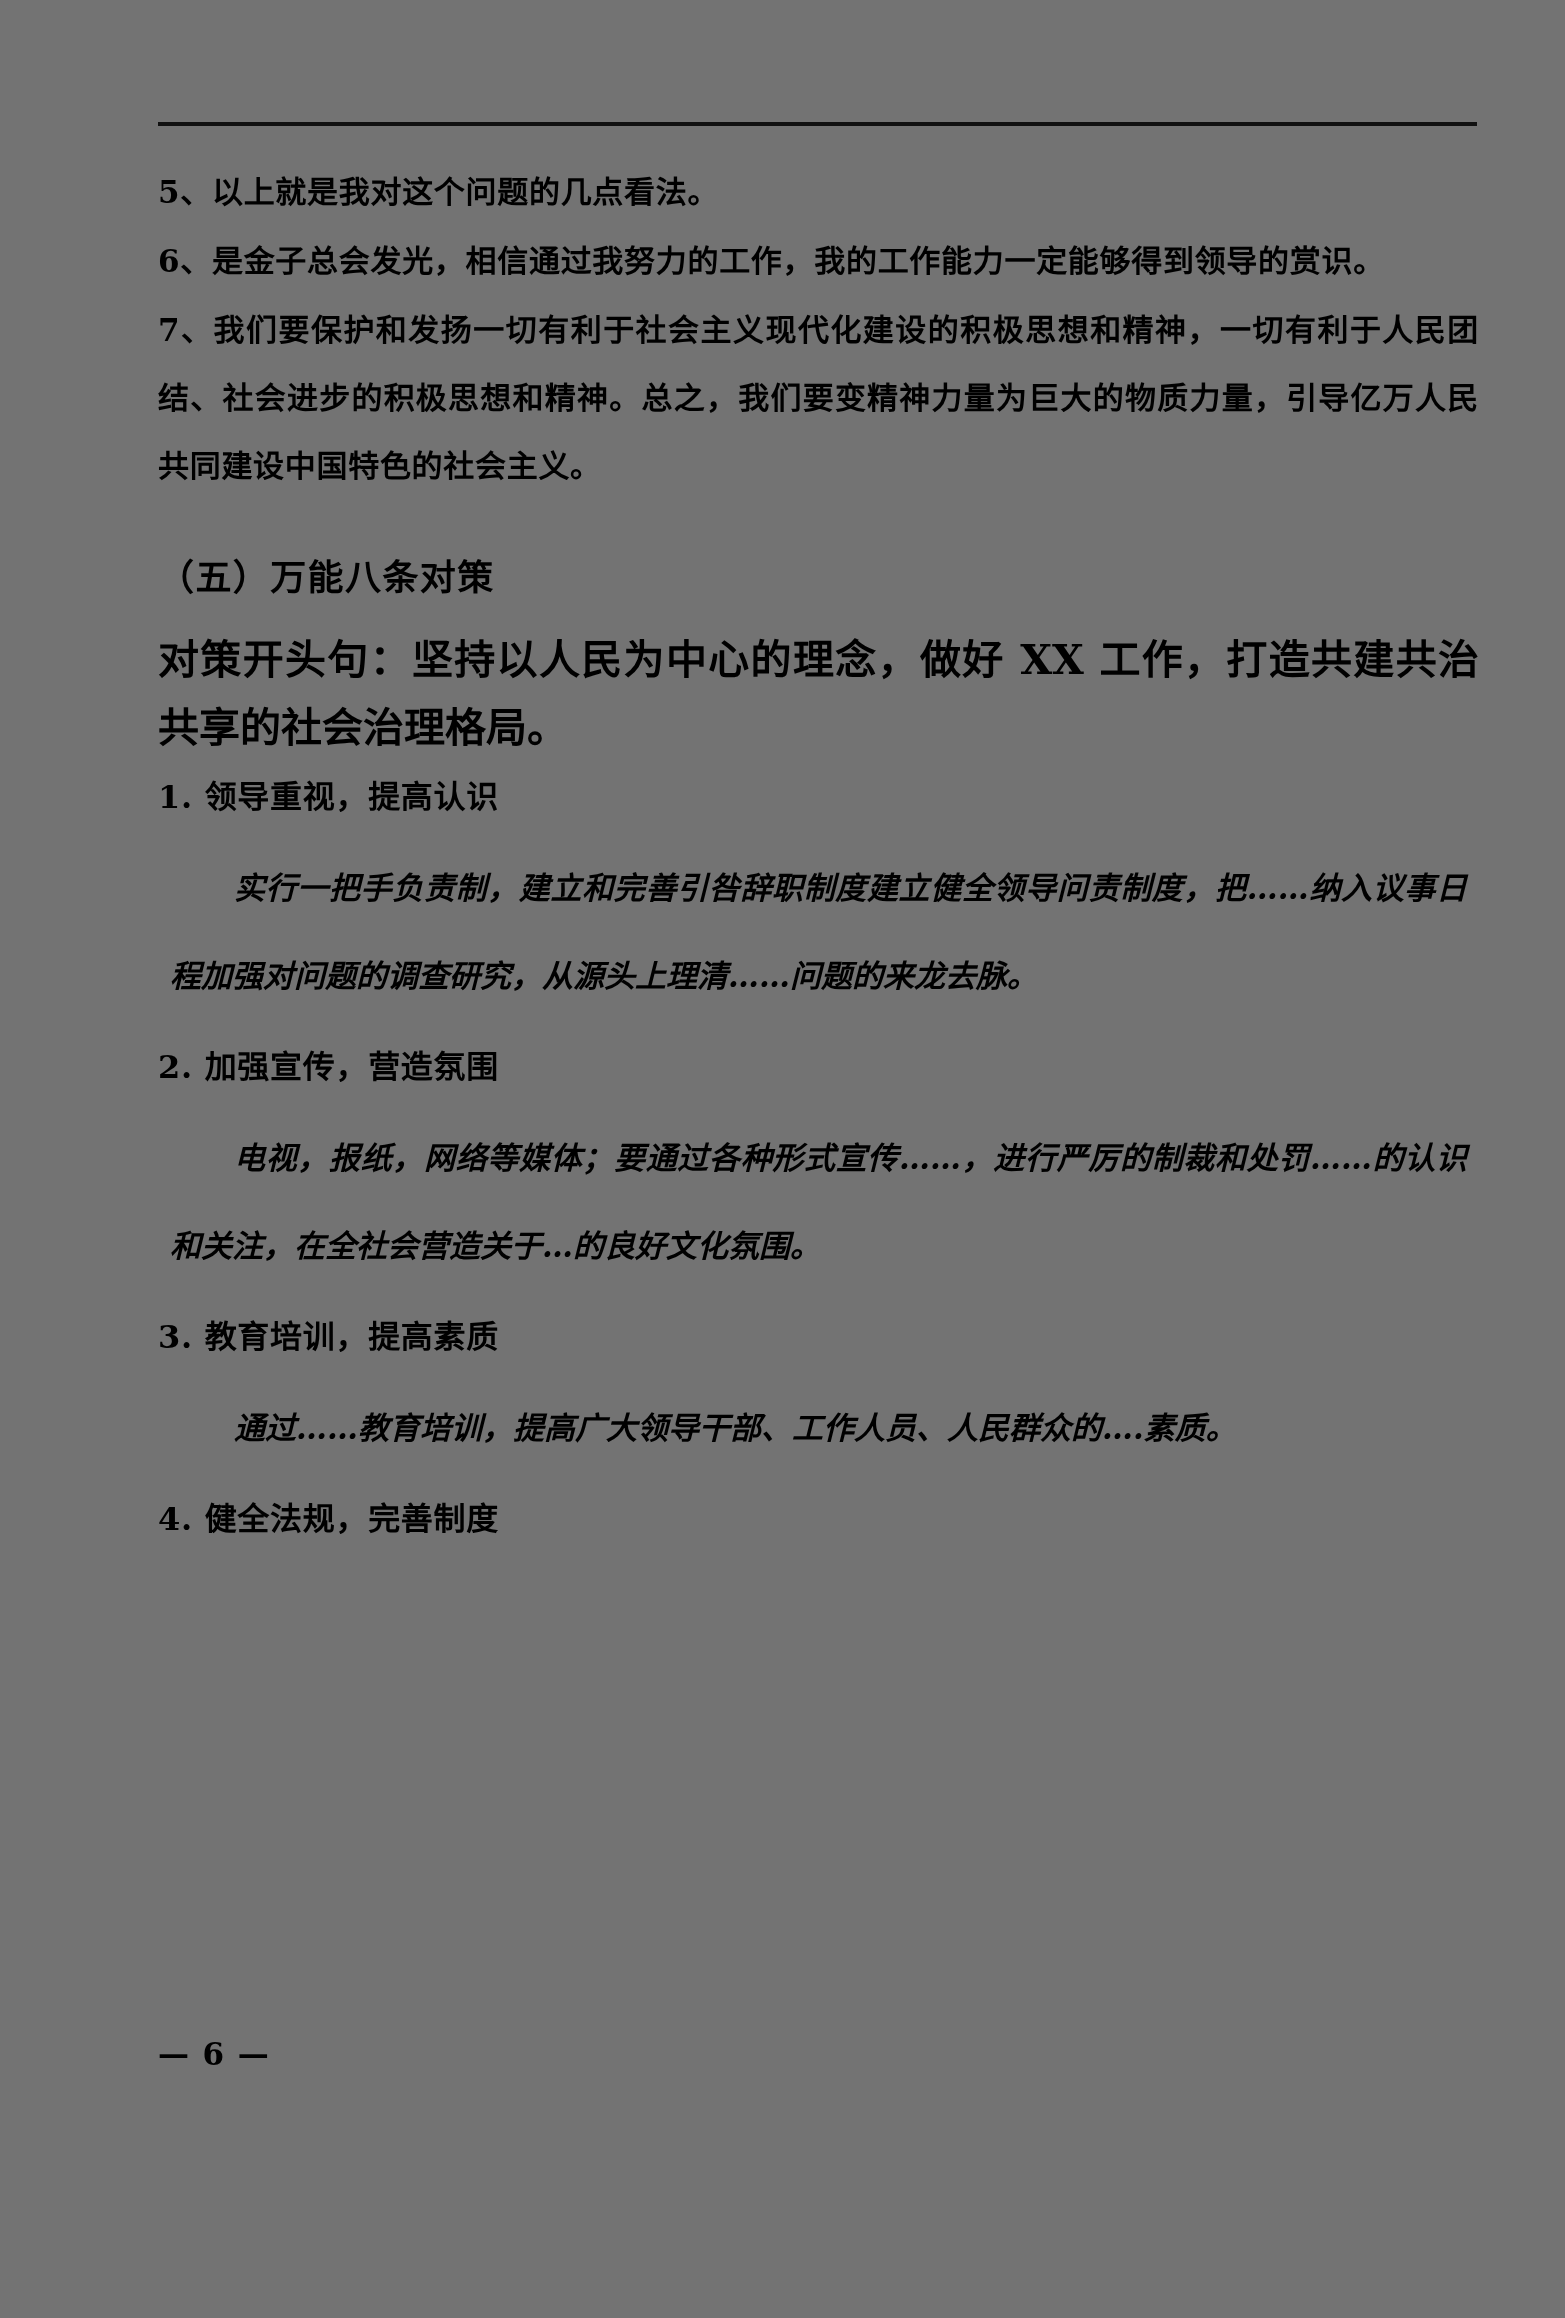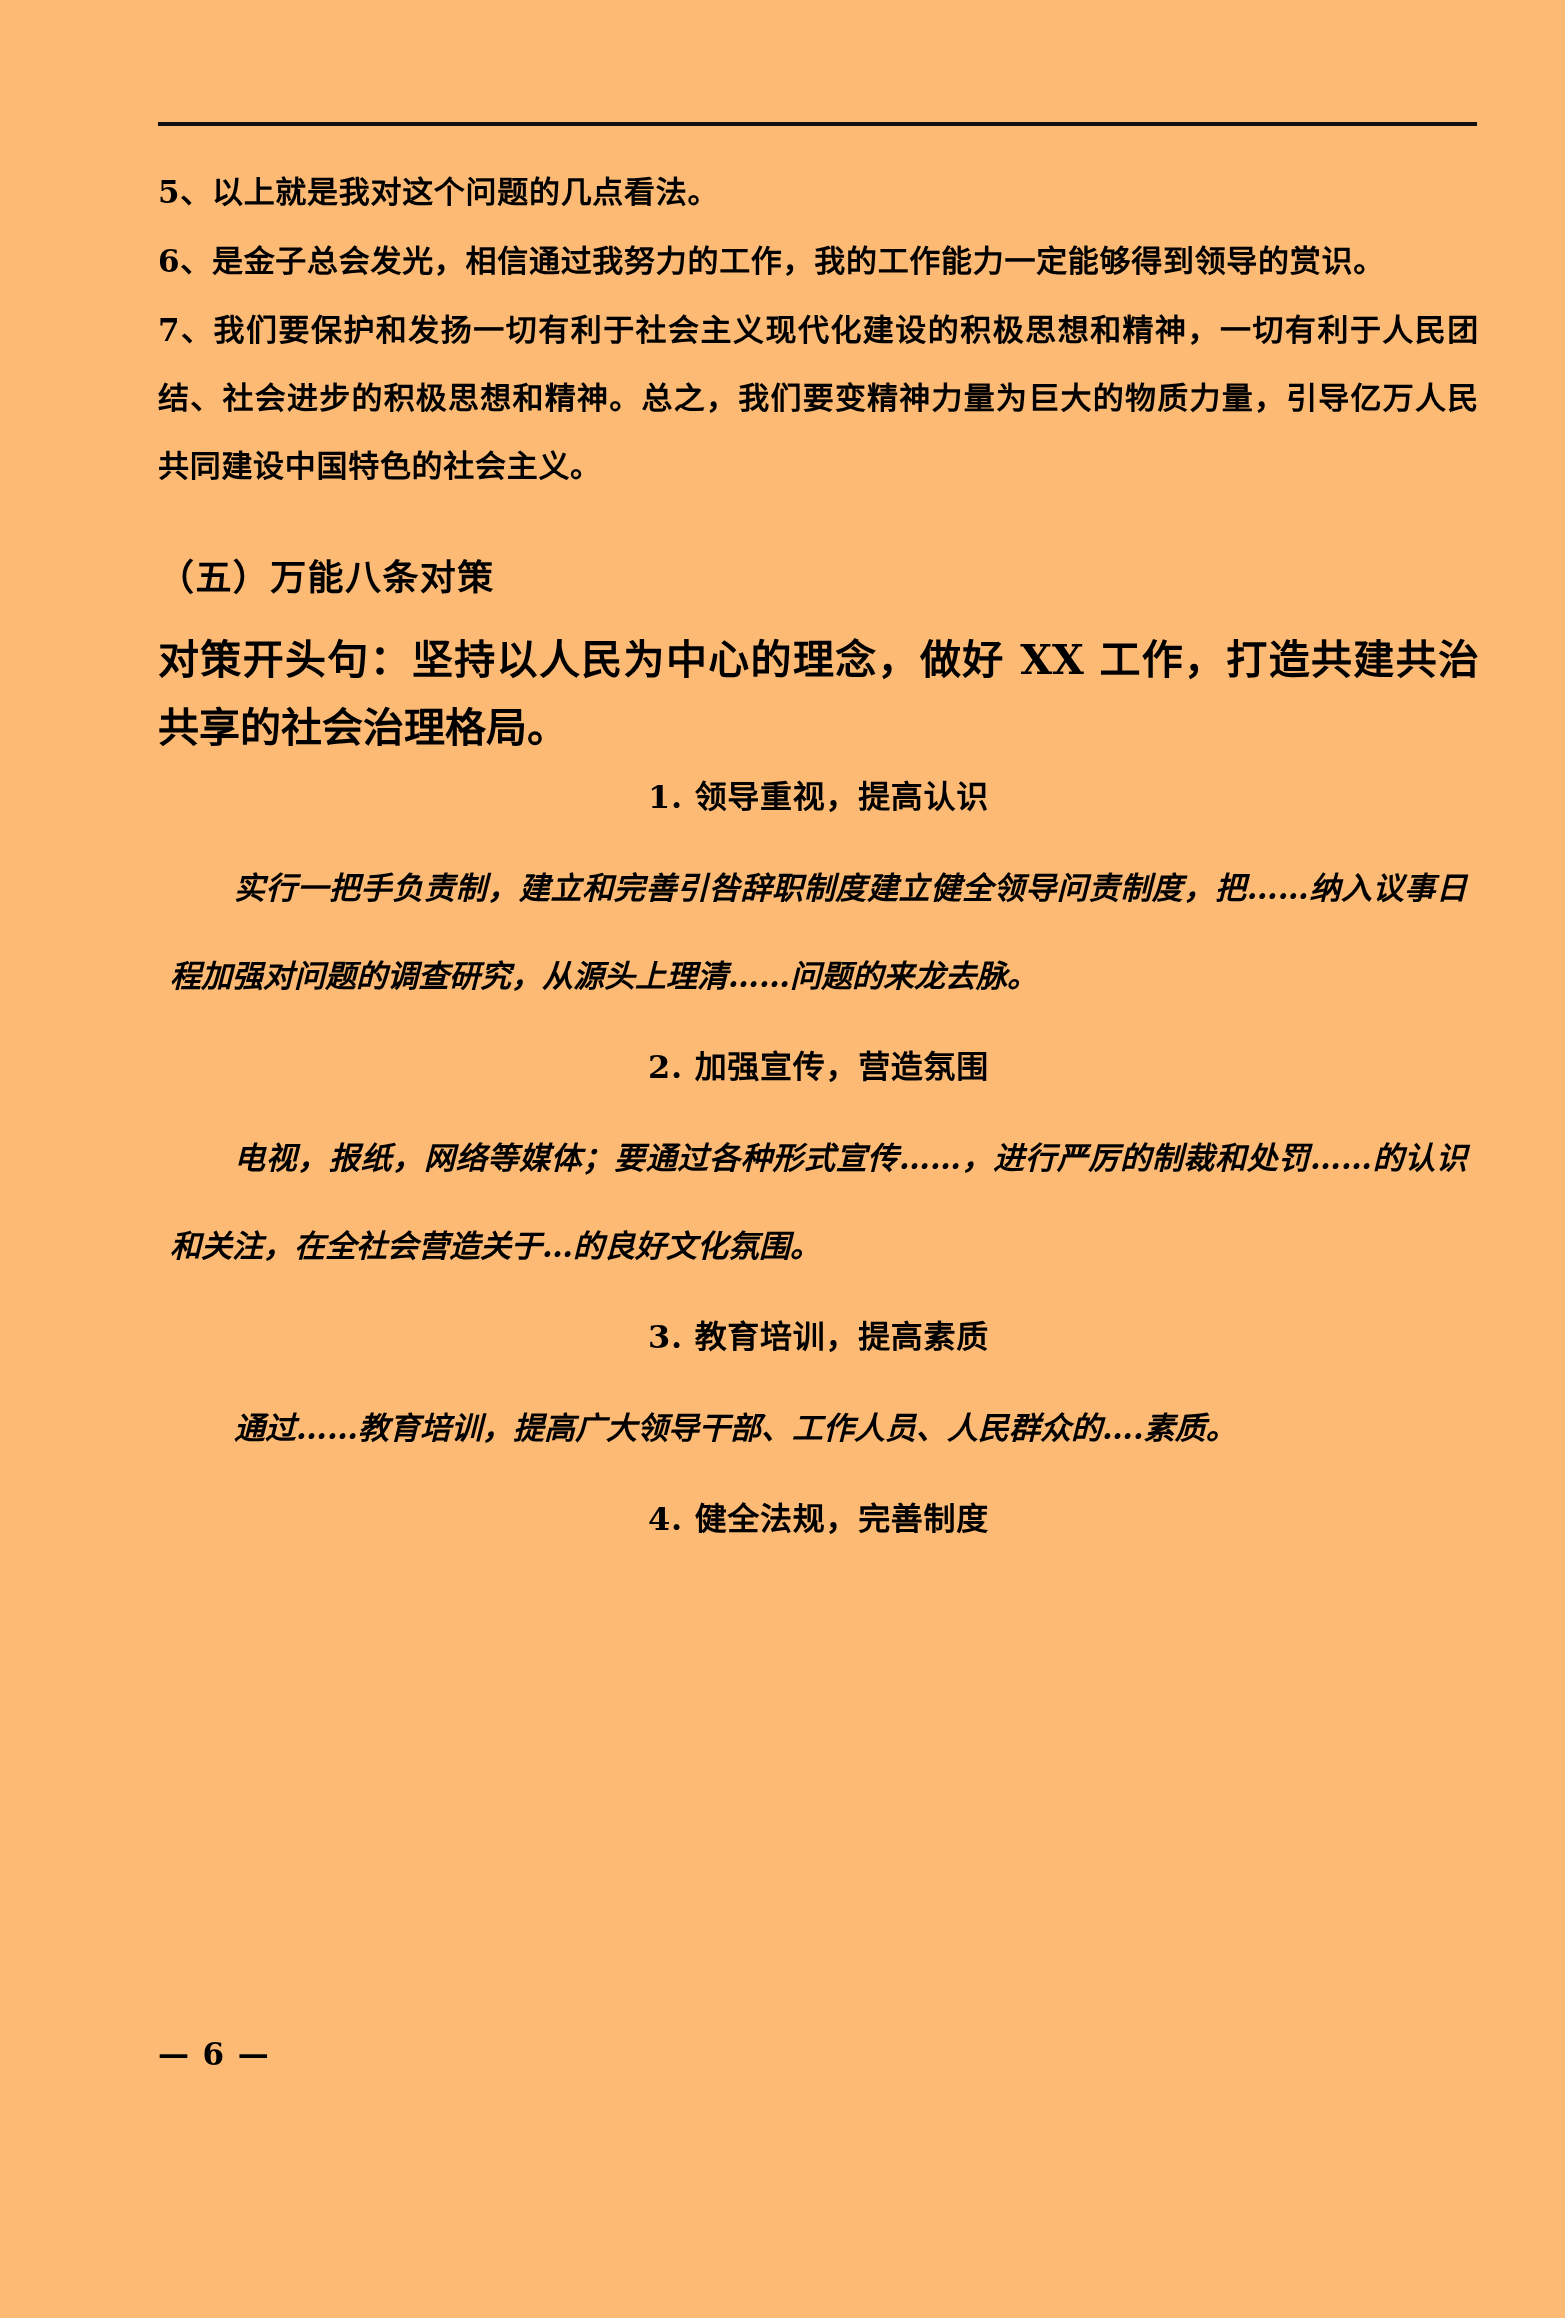--- a/index.html
+++ b/index.html
@@ -15,21 +15,21 @@
     color: #000000;
     position: relative;
     overflow: hidden;
   }
   .page {
     position: absolute;
     left: 0;
     top: 0;
     width: 1565px;
     height: 2319px;
-    background: #fdba74;
+    background: #737373;
   }
   .page-inner {
     position: absolute;
     left: 158px;
     top: 122px;
     width: 1321px;
   }
   .top-rule {
     width: 1319px;
     height: 3.5px;
@@ -65,21 +65,20 @@
   }
   .lead-label {
     font-weight: 800;
   }
   .sub-head {
     font-size: 32px;
     line-height: 70px;
     font-weight: 800;
     margin: 0;
     letter-spacing: 0.7px;
-    text-align: center;
   }
   .body-line {
     font-size: 31px;
     line-height: 88px;
     text-align: justify;
     text-justify: inter-character;
     margin: 12px;
     font-weight: 600;
     font-style: italic;
   }

